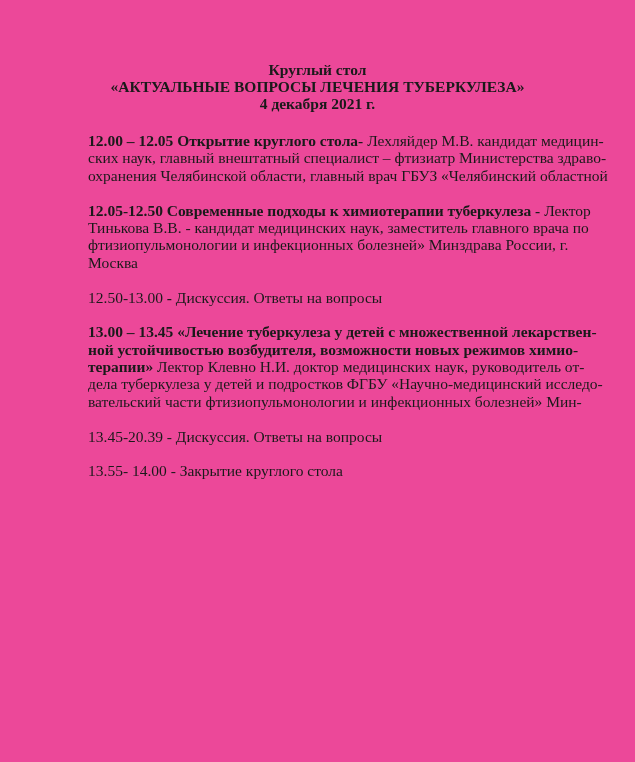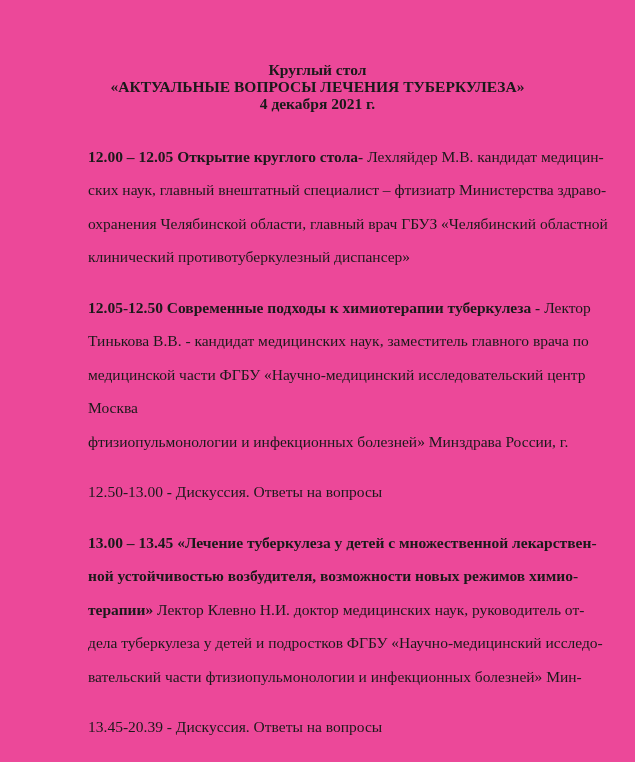--- a/index.html
+++ b/index.html
@@ -39,21 +39,20 @@
       left: 88px;
       top: 132px;
       width: 471px;
       font-size: 15.5px;
       line-height: 17.4px;
     }
     .line {
       display: block;
       white-space: nowrap;
       height: 17.4px;
-      margin-top: 16px;
     }
     .justify {
       text-align: justify;
       text-align-last: justify;
     }
     .b { font-weight: bold; }
     .gap { height: 17.4px; }
   </style>
 </head>
 <body>
@@ -65,31 +64,29 @@
     <div>«АКТУАЛЬНЫЕ ВОПРОСЫ ЛЕЧЕНИЯ ТУБЕРКУЛЕЗА»</div>
     <div>4 декабря 2021 г.</div>
   </div>
 
   <div class="content">
 
     <div>
       <span class="line justify"><span class="b">12.00 – 12.05 Открытие круглого стола-</span><span> Лехляйдер М.В. кандидат медицин-</span></span>
       <span class="line justify"><span>ских наук, главный внештатный специалист – фтизиатр Министерства здраво-</span></span>
       <span class="line justify"><span>охранения Челябинской области, главный врач ГБУЗ «Челябинский областной</span></span>
-      <span class="line"><span>клинический противотуберкулезный диспансер»</span></span>
     </div>
 
     <div class="gap"></div>
 
     <div>
       <span class="line justify"><span class="b">12.05-12.50 Современные подходы к химиотерапии туберкулеза -</span><span> Лектор</span></span>
       <span class="line justify"><span>Тинькова В.В. - кандидат медицинских наук, заместитель главного врача по</span></span>
-      <span class="line justify"><span>медицинской части ФГБУ «Научно-медицинский исследовательский центр</span></span>
+      <span class="line justify"><span>фтизиопульмонологии и инфекционных болезней» Минздрава России, г.</span></span>
       <span class="line"><span>Москва</span></span>
-      <span class="line justify"><span>фтизиопульмонологии и инфекционных болезней» Минздрава России, г.</span></span>
     </div>
 
     <div class="gap"></div>
 
     <div>
       <span class="line"><span>12.50-13.00 </span><span class="b">-</span><span> Дискуссия. Ответы на вопросы</span></span>
     </div>
 
     <div class="gap"></div>
 

